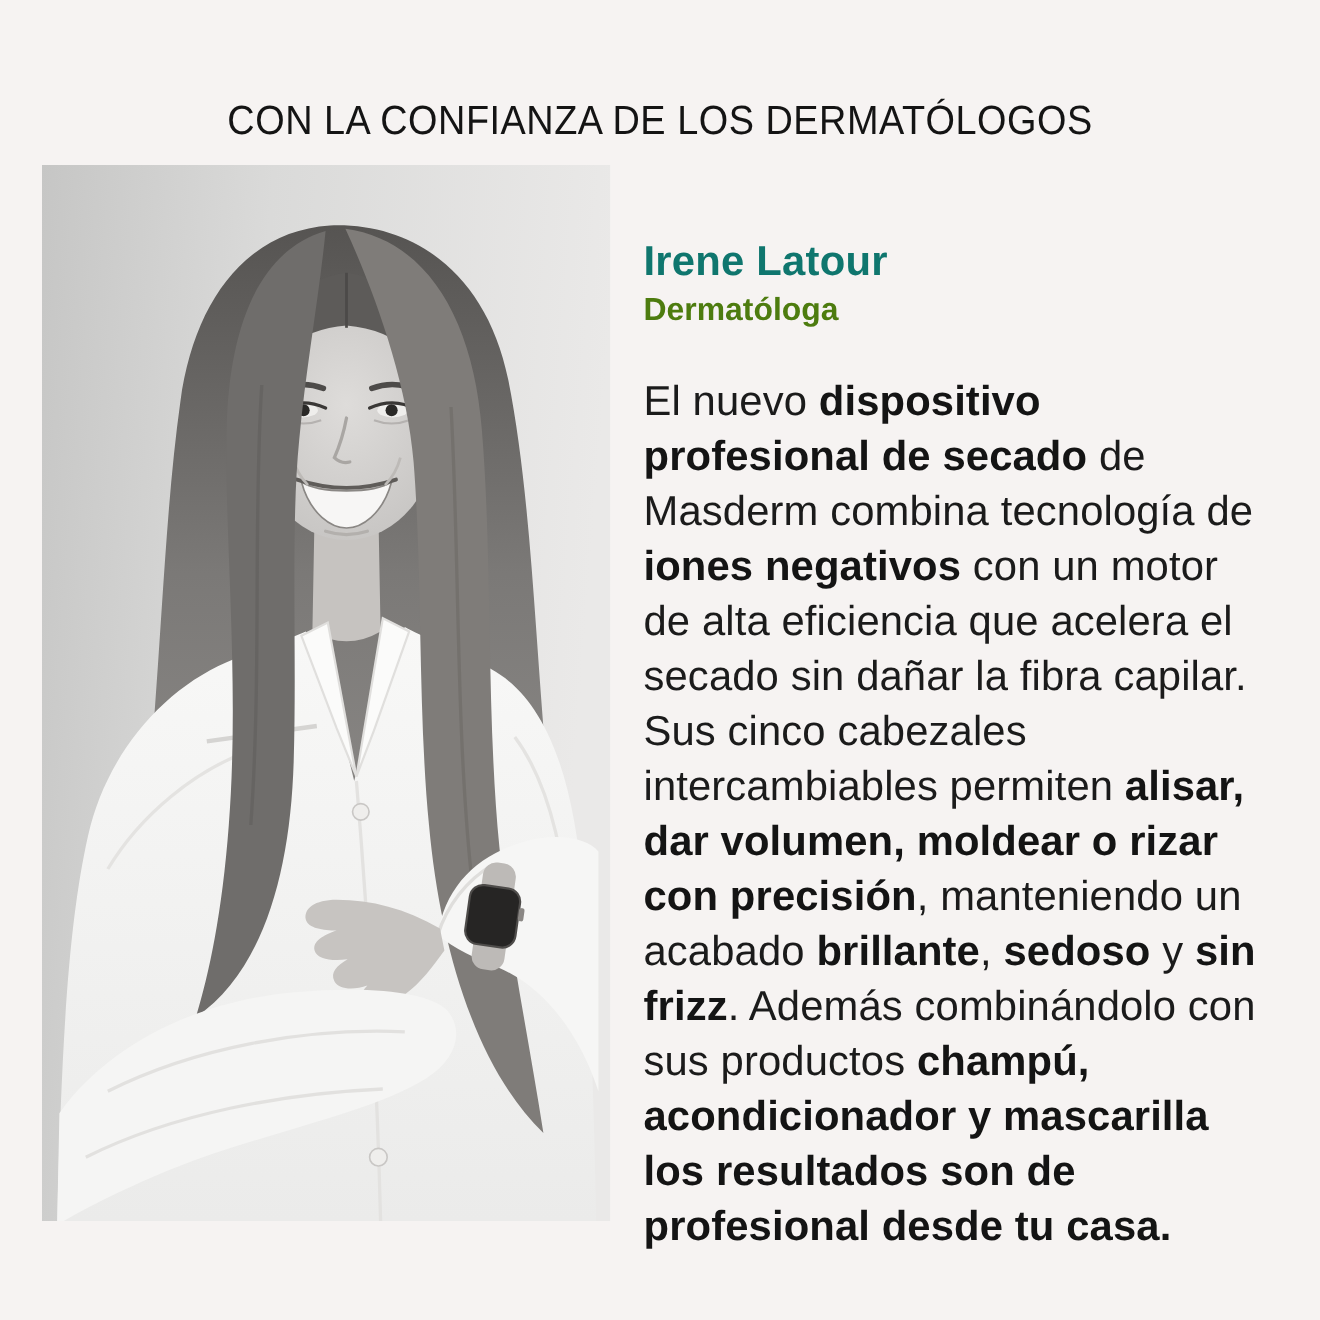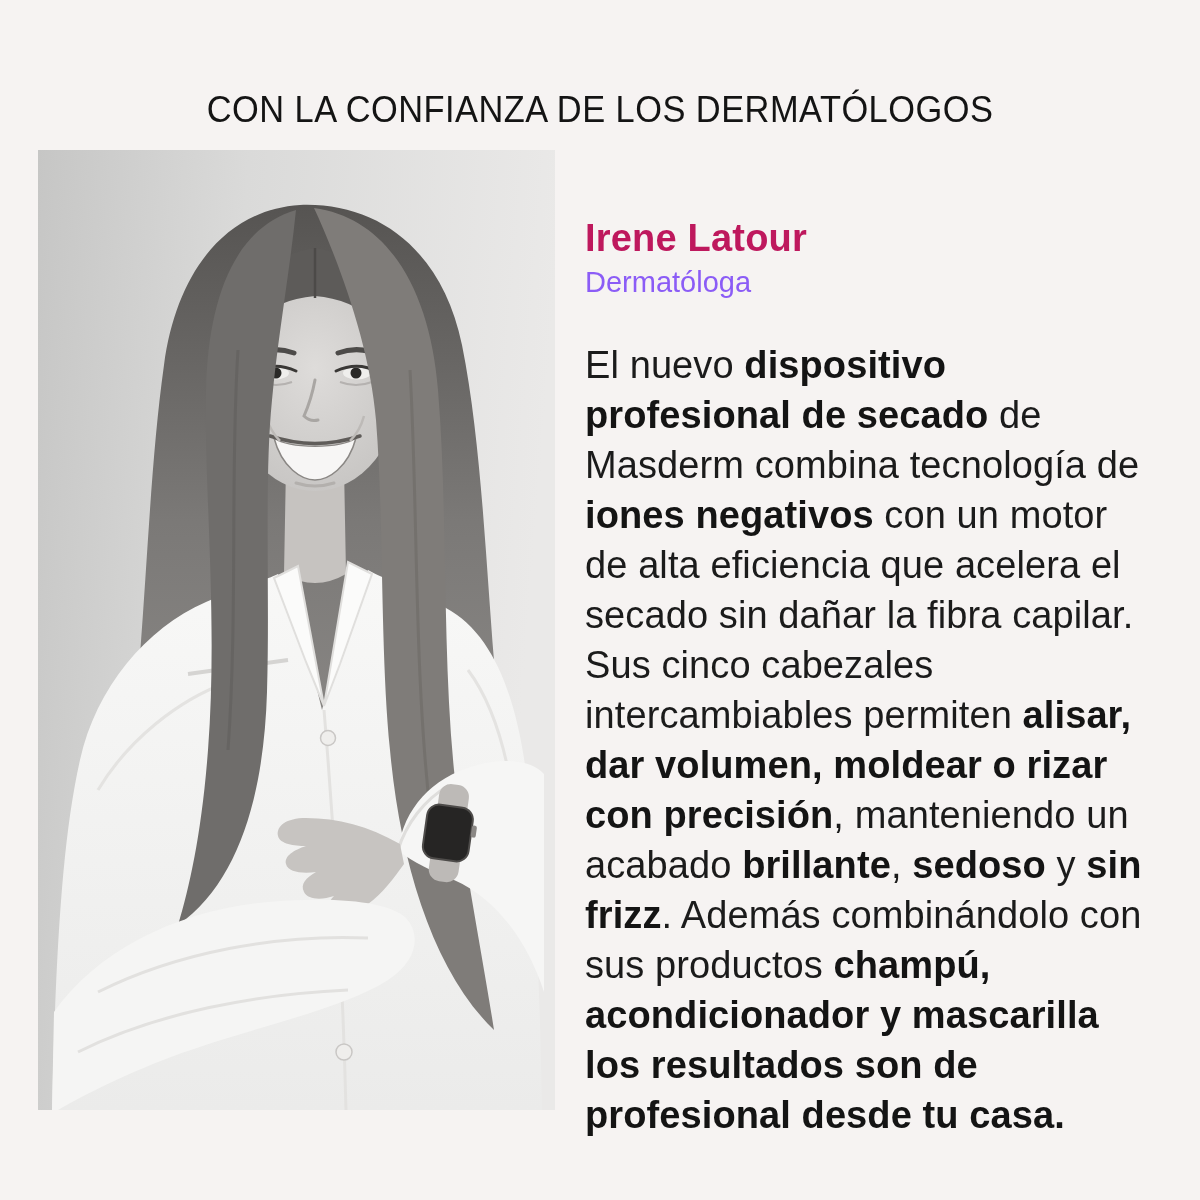--- a/index.html
+++ b/index.html
@@ -46,27 +46,27 @@
     position: absolute;
     left: 585px;
     top: 216px;
     width: 562px;
   }
   .expert-name {
     font-size: 38px;
     line-height: 44px;
     font-weight: 600;
     letter-spacing: 0.2px;
-    color: #be185d;
+    color: #0f766e;
   }
   .expert-role {
     font-size: 29px;
     line-height: 36px;
-    font-weight: 400;
-    color: #8b5cf6;
+    font-weight: 700;
+    color: #4d7c0f;
     margin-top: 4px;
   }
   .testimonial {
     margin-top: 40px;
     font-size: 38px;
     line-height: 50px;
     letter-spacing: 0.1px;
     color: #1b1b1b;
   }
   .testimonial strong {

